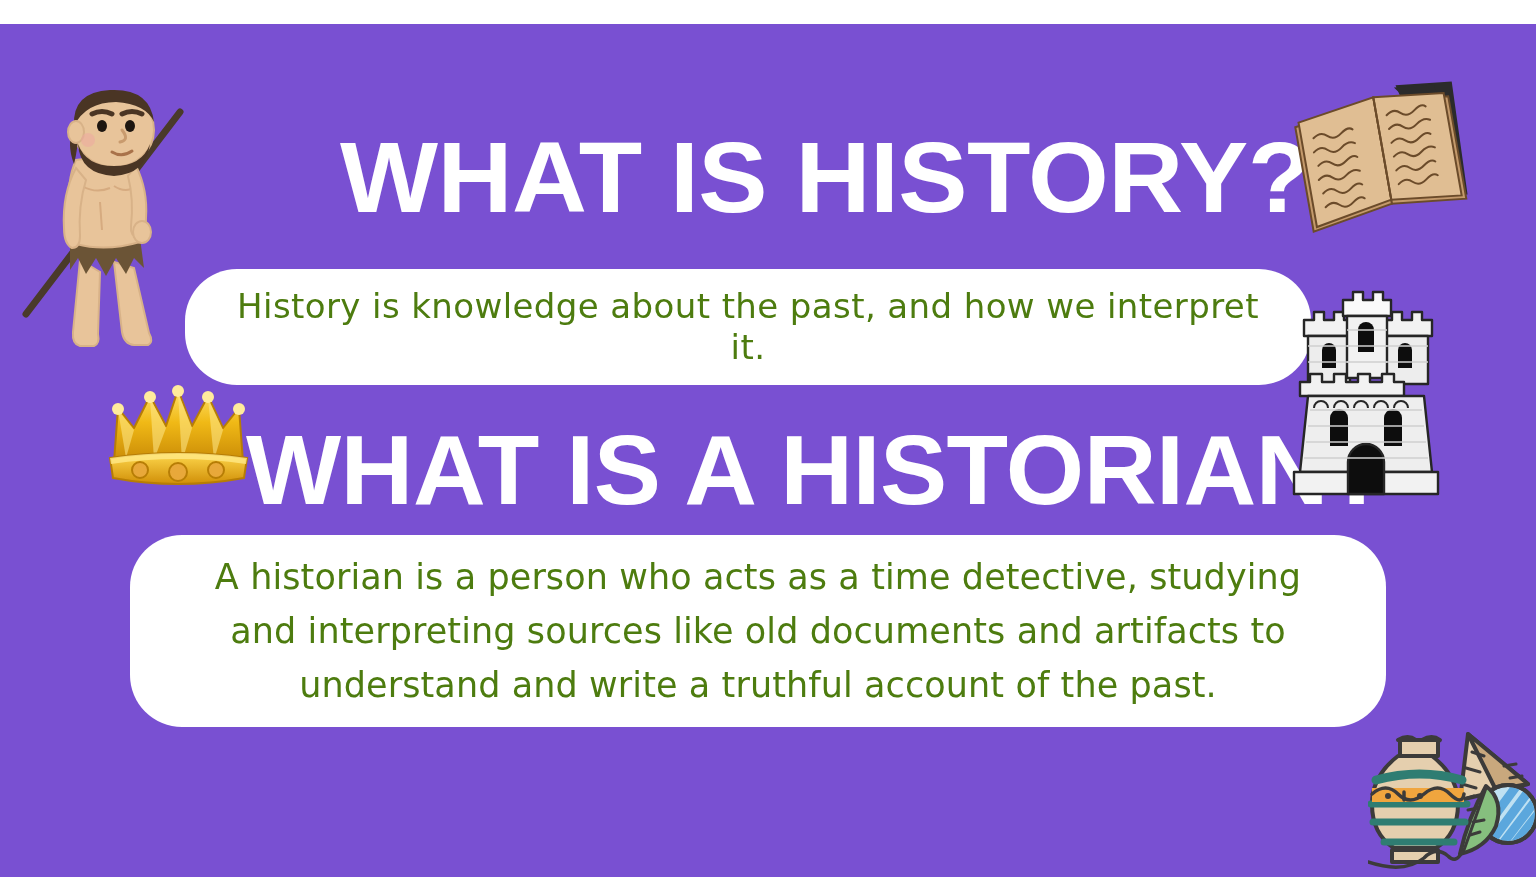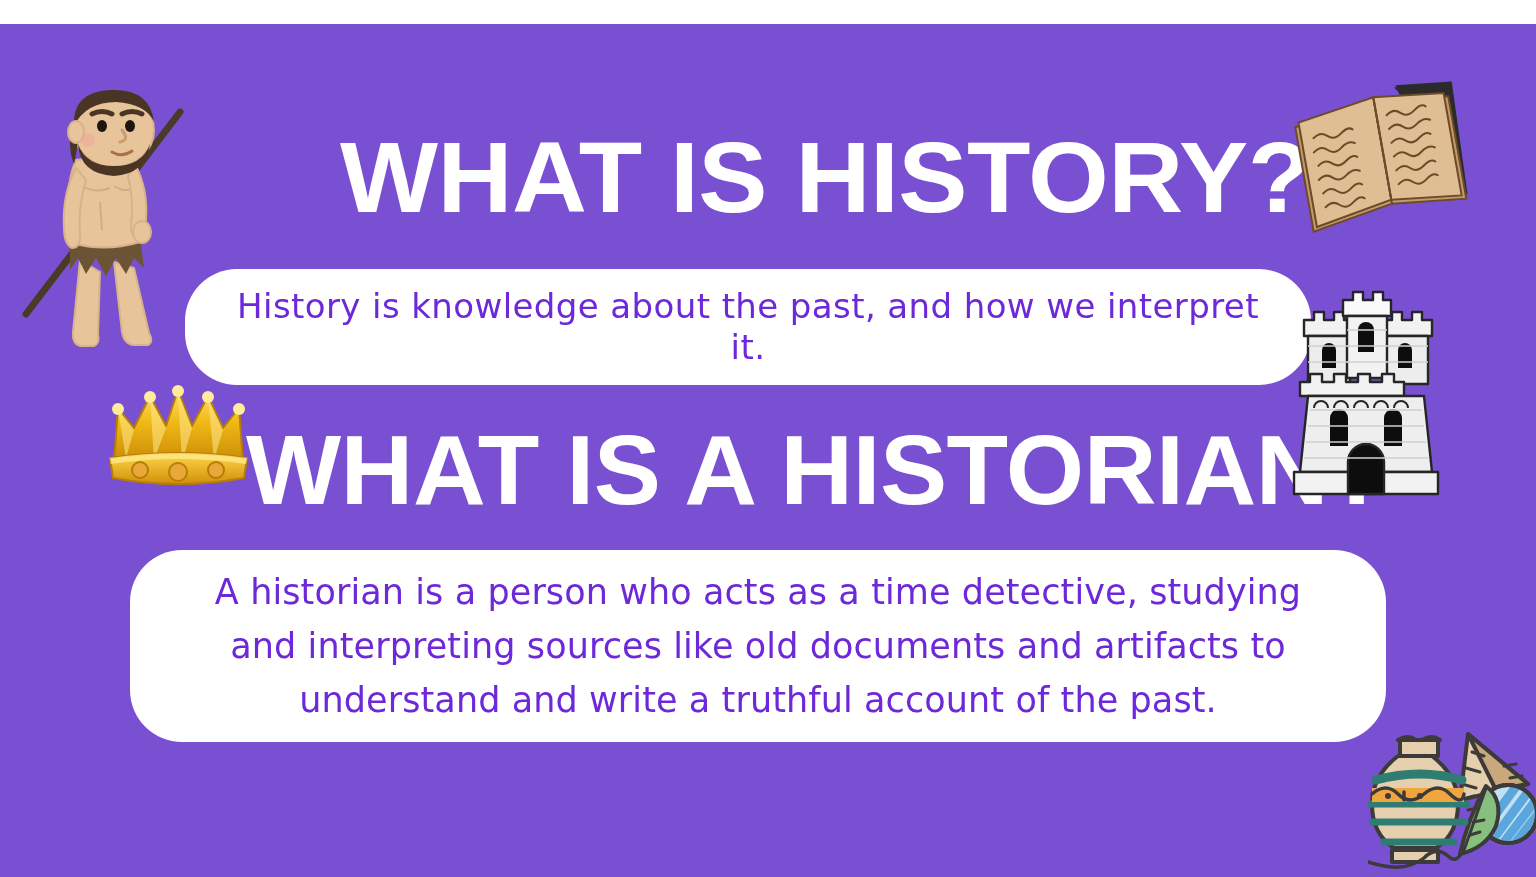--- a/index.html
+++ b/index.html
@@ -65,30 +65,30 @@
     left: 185px;
     top: 245px;
     width: 1126px;
     height: 116px;
     padding: 0 44px;
     z-index: 4;
   }
 
   #card-historian {
     left: 130px;
-    top: 526px;
+    top: 511px;
     width: 1256px;
     height: 192px;
     padding: 24px 56px;
     z-index: 4;
   }
 
   .card-text {
     font-family: "DejaVu Sans", sans-serif;
-    color: #6d28d9;
+    color: #4d7c0f;
     text-align: center;
     width: 100%;
   }
 
   #text-history {
     font-size: 34px;
     line-height: 1.2;
     letter-spacing: 0.4px;
   }
 

